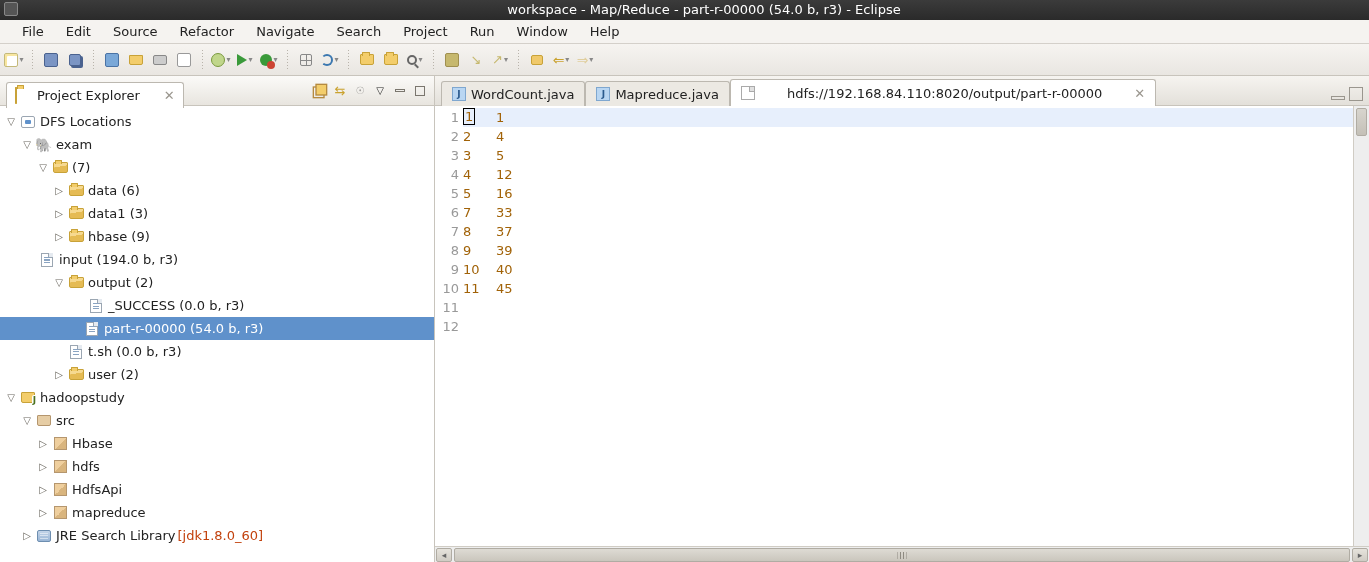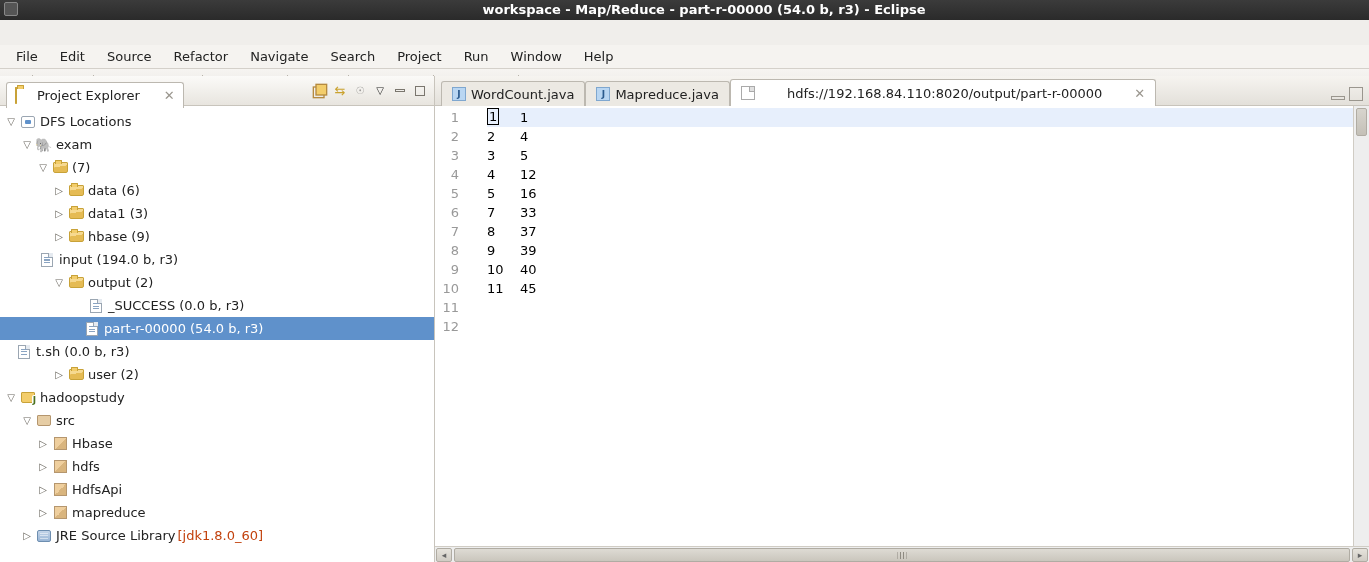--- a/index.html
+++ b/index.html
@@ -1,24 +1,24 @@
 <!DOCTYPE html>
 <html><head>
 <meta charset="utf-8">
 <style>
 * { box-sizing: border-box; margin: 0; padding: 0; font-family: "DejaVu Sans", "Liberation Sans", sans-serif; font-size: 13px; }
 html, body { height: 100%; }
 body { background: #f0eeeb; color: #222; overflow: hidden; }
 
 
-.titlebar { background: linear-gradient(#3b3b3b,#2a2a2a); color: #fff; height: 20px; line-height: 20px; text-align: center; font-weight: bold; font-size: 12.5px; overflow:hidden;padding-left:39px; }
+.titlebar { background: linear-gradient(#3b3b3b,#2a2a2a); color: #fff; height: 20px; line-height: 20px; text-align: center; font-weight: normal; font-size: 12.5px; overflow:hidden;padding-left:39px; }
 .titlebar .sys-icon { position: absolute; left: 4px; top: 2px; width: 14px; height: 14px; border: 1px solid #888; border-radius: 2px; background: #555; }
 
 
-.menubar { background: #f5f3f0; height: 24px; display: flex; align-items: center; padding: 0 6px; gap: 2px; border-bottom: 1px solid #d4d0ca; margin-top: 25px; }
+.menubar { background: #f5f3f0; height: 24px; display: flex; align-items: center; padding: 0 12px; gap: 2px; border-bottom: 1px solid #d4d0ca; }
 .menubar .m { padding: 2px 10px; cursor: default; }
 
 
 .toolbar { background: linear-gradient(#f6f4f1,#e9e6e1); height: 32px; border-bottom: 1px solid #c8c4bc; display: flex; align-items: center; padding: 0 4px; gap: 4px; }
 .tb-btn { width: 20px; height: 20px; display: inline-flex; align-items: center; justify-content: center; border-radius: 2px; }
 .tb-drop::after { content: "▾"; font-size: 8px; color: #888; margin-left: 1px; }
 .tb-dottedsep { width: 3px; height: 22px; background-image: radial-gradient(#b8b3aa 1px, transparent 1px); background-size: 3px 3px; margin:0 3px; }
 
 
 .workspace { display: flex; position: absolute; top: 76px; bottom: 0; left: 0; right: 0; }
@@ -47,21 +47,21 @@
 .ed-tab.active { background: #fff; height: 27px; gap: 32px; }
 .ed-tab .jicon { width: 14px; height: 14px; background:#b9d6f2; border:1px solid #7fa7cf; font-size:9px; line-height:12px; text-align:center; color:#2a5a8d; font-weight:bold; }
 .ed-tab .ficon { width:14px; height:14px; border:1px solid #aaa; background:#fff; position:relative; }
 .ed-tab .ficon::before { content:""; position:absolute; right:0; top:0; width:4px; height:4px; background:#e0e0e0; border-left:1px solid #aaa; border-bottom:1px solid #aaa; }
 .ed-tab .close { color: #9a968e; }
 .ed-ctrl { margin-left: auto; display:flex; gap:4px; align-items:center; padding-bottom:4px; }
 .ed-ctrl .box { width:14px; height:14px; border:1px solid #9a968e; }
 
 .editor-body { flex: 1; position: relative; display: flex; overflow: hidden; }
 .gutter { width: 28px; background: #fff; color: #999; text-align: right; padding: 2px 4px 2px 2px; font-family: "DejaVu Sans Mono", monospace; font-size: 13px; line-height: 19px; }
-.code { flex: 1; font-family: "DejaVu Sans Mono", monospace; font-size: 13px; line-height: 19px; padding: 2px 0; white-space: pre; overflow: hidden; color: #000000; margin-left: 24px; }
+.code { flex: 1; font-family: "DejaVu Sans Mono", monospace; font-size: 13px; line-height: 19px; padding: 2px 0; white-space: pre; overflow: hidden; color: #a16207; }
 .code .ln1 { background: #e7effc; }
 .caret { border:1px solid #000; display:inline-block; padding:0 1px; line-height:15px; height:17px; vertical-align:top; }
 .vscroll { width: 16px; background: #eee; border-left: 1px solid #d0ccc4; position: relative; }
 .vscroll .thumb { position: absolute; left:2px; right:2px; top:2px; height:28px; background: linear-gradient(#d8d5ce,#c4c0b7); border:1px solid #b0aca3; border-radius:2px; }
 
 .hscroll { height: 16px; background: #eee; border-top: 1px solid #d0ccc4; display: flex; align-items: center; }
 .hscroll .arrow { width: 16px; height: 14px; background: linear-gradient(#e6e3dc,#d0ccc4); border:1px solid #b0aca3; border-radius:2px; margin:0 1px; text-align:center; font-size:9px; line-height:12px; color:#666; }
 .hscroll .track { flex: 1; height: 14px; position: relative; margin: 0 1px; }
 .hscroll .thumb { position: absolute; left: 0; right: 0; top:0; bottom:0; background: linear-gradient(#dedbd4,#cac6bd); border:1px solid #b0aca3; border-radius:2px; }
 .hscroll .thumb .grips { position:absolute; left:50%; top:3px; width:9px; height:7px; transform:translateX(-50%); background: repeating-linear-gradient(90deg,#8e8a81,#8e8a81 1px,transparent 1px,transparent 3px); }
@@ -296,21 +296,21 @@
           </span>
           <span class="lbl">_SUCCESS (0.0 b, r3)</span>
         </div>
         <div class="tree-row sel" style="padding-left: 68px;">
           <span class="twisty empty">▷</span>
           <span class="ic">
             <span class="ic-file lines"></span>
           </span>
           <span class="lbl">part-r-00000 (54.0 b, r3)</span>
         </div>
-        <div class="tree-row" style="">
+        <div class="tree-row" style="padding-left: 52px;">
           <span class="twisty empty">▷</span>
           <span class="ic">
             <span class="ic-file lines"></span>
           </span>
           <span class="lbl">t.sh (0.0 b, r3)</span>
         </div>
         <div class="tree-row" style="padding-left: 52px;">
           <span class="twisty">▷</span>
           <span class="ic">
             <span class="ic-folder open"></span>
@@ -357,21 +357,21 @@
           <span class="ic">
             <span class="ic-pkg"></span>
           </span>
           <span class="lbl">mapreduce</span>
         </div>
         <div class="tree-row" style="padding-left: 20px;">
           <span class="twisty">▷</span>
           <span class="ic">
             <span class="ic-jre"></span>
           </span>
-          <span class="lbl">JRE Source Library</span>
+          <span class="lbl">JRE Search Library</span>
           <span class="decor"> [jdk1.8.0_60]</span>
         </div>
       </div>
   </div>
 
   <div class="right">
     <div class="editor-tabs" id="edtabs">
 
       <div class="ed-tab">
           <span class="jicon">J</span>

